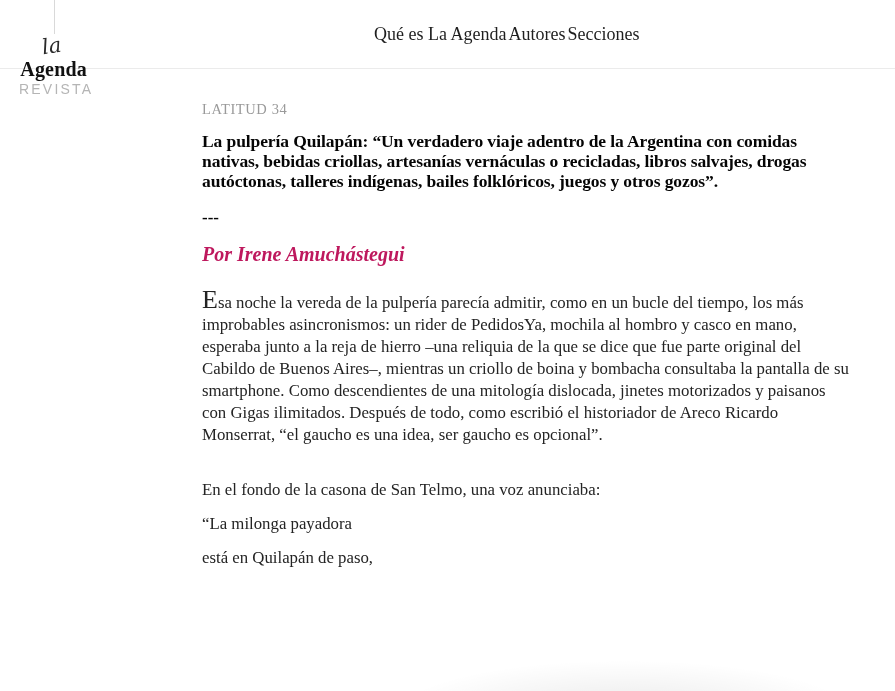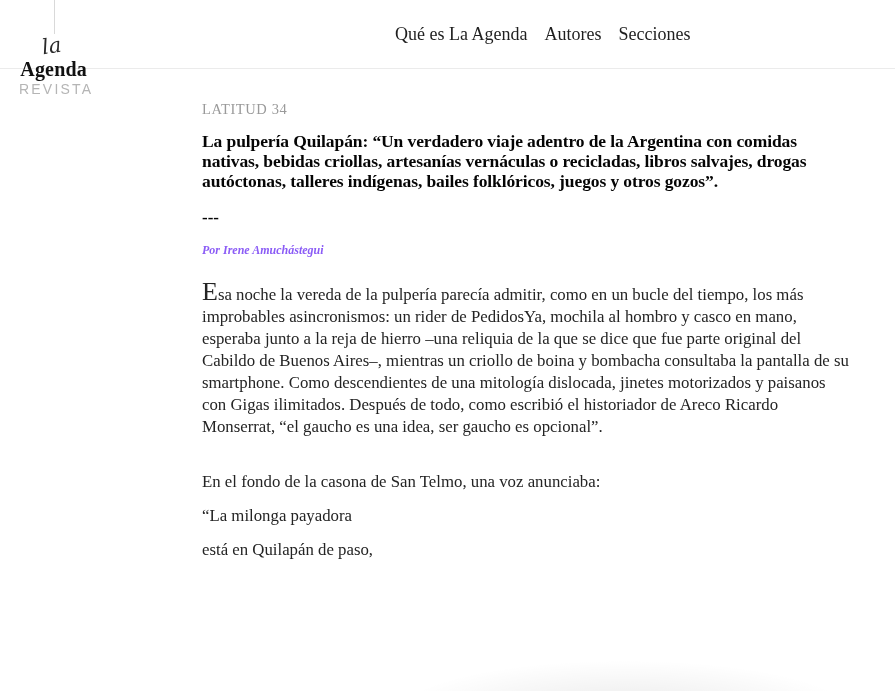--- a/index.html
+++ b/index.html
@@ -60,26 +60,26 @@
     font-family: "Liberation Sans", sans-serif;
     font-size: 14px;
     letter-spacing: 2.2px;
     color: #b5b5b5;
     margin-left: 5px;
     align-self: flex-end;
     padding-bottom: 6px;
   }
   .nav {
     position: absolute;
-    left: 395px;
+    left: 374px;
     top: 0;
     height: 69px;
     display: flex;
     align-items: center;
-    gap: 17px;
+    gap: 2px;
   }
   .nav a {
     font-family: "Liberation Serif", serif;
     font-size: 18px;
     color: #1f1f1f;
     text-decoration: none;
     cursor: pointer;
   }
   
   .main {
@@ -113,22 +113,22 @@
   .separator {
     margin-top: 17px;
     font-weight: 700;
     font-size: 17px;
     color: #050505;
   }
   .byline {
     margin-top: 15px;
     font-weight: 700;
     font-style: italic;
-    font-size: 12px;
-    color: #8b5cf6;
+    font-size: 20px;
+    color: #be185d;
   }
   .body-paragraph {
     margin-top: 21px;
     font-size: 16.8px;
     line-height: 22px;
     color: #242424;
   }
   .initial-cap {
     font-size: 26px;
     line-height: 1;

